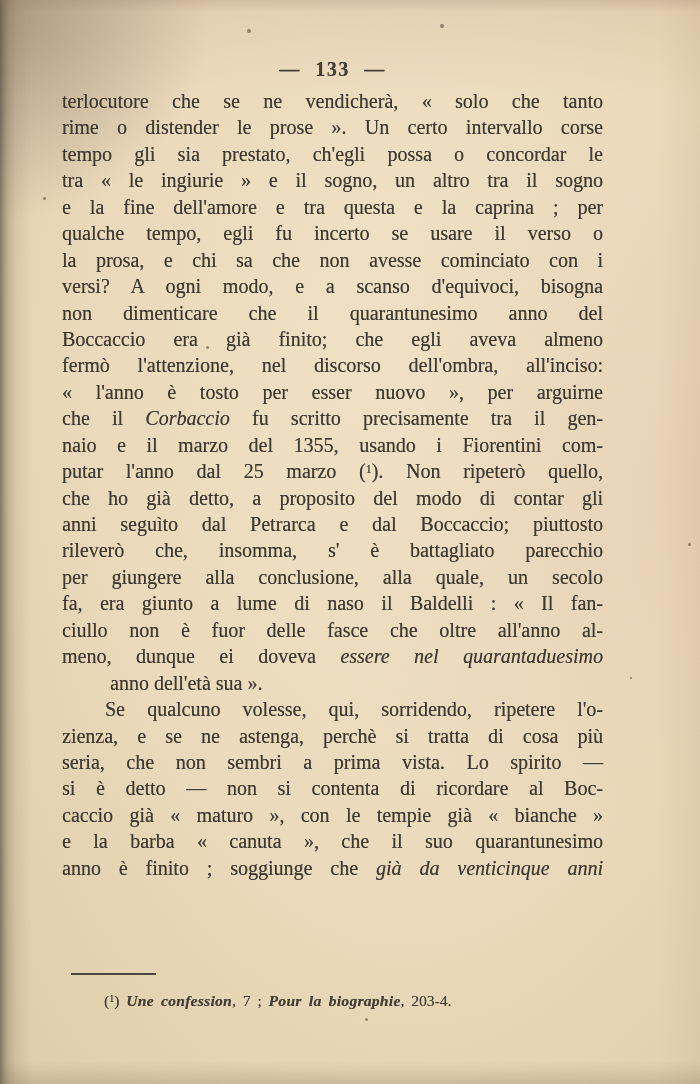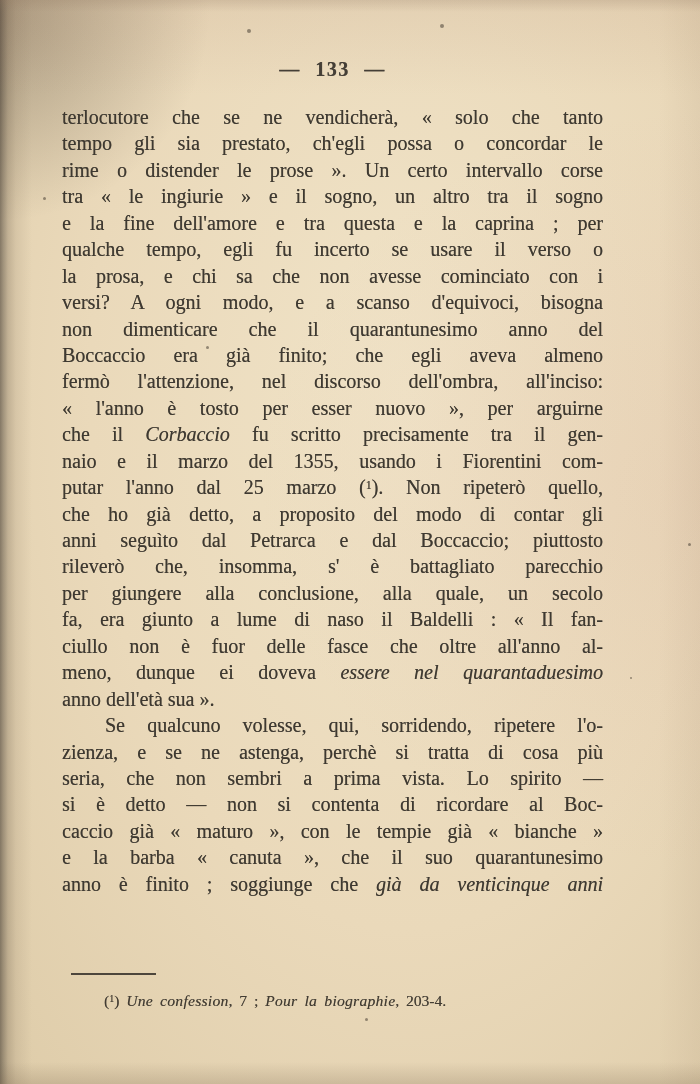--- a/index.html
+++ b/index.html
@@ -39,34 +39,34 @@
     font-size: 20px;
     color: #443e36;
     letter-spacing: 1.5px;
     word-spacing: 8px;
     text-shadow: 0.2px 0.2px 0.6px rgba(64,58,48,0.6);
     font-weight: bold;
   }
 
   .body-text {
     position: absolute;
-    left: 62px; top: 104px; width: 541px;
+    left: 62px; top: 88px; width: 541px;
     font-size: 20px;
     line-height: 26.45px;
     color: #3e3931;
     text-shadow: 0.2px 0.2px 0.6px rgba(62,57,47,0.62);
   }
 
   .line {
     height: 26.45px;
     text-align: justify;
     text-align-last: justify;
     white-space: nowrap; 
   }
-  .line.no-just { text-align-last: left; }
+  .line.no-just { text-align-last: left; margin-left: 48px; }
   .line.indent { text-indent: 43px; }
   .line i { }
   .line sup, .footnote sup {
     font-size: 12px;
     line-height: 0;
     vertical-align: 5px;
   }
 
   .footnote-rule {
     position: absolute;
@@ -78,39 +78,39 @@
 
   .footnote {
     position: absolute;
     left: 104px; top: 990px; width: 480px;
     font-size: 15.5px;
     line-height: 21px;
     color: #423c33;
     text-shadow: 0.2px 0.2px 0.5px rgba(62,57,47,0.6);
     word-spacing: 3px;
   }
-  .footnote i { font-style: italic; font-weight: normal; letter-spacing: 0.3px; }
+  .footnote i { font-style: italic; font-weight: bold; letter-spacing: 0.3px; }
   .footnote sup { font-size: 10px; vertical-align: 4px; }
 
   .speck {
     position: absolute;
     background: rgba(72,63,52,0.55);
     border-radius: 50%;
   }
 </style>
 </head>
 <body>
 
 <div class="page">
   <div class="page-number">— 133 —</div>
 
   <div class="body-text">
       <div class="line"><span>terlocutore che se ne vendicherà, « solo che tanto</span></div>
+      <div class="line"><span>rime o distender le prose ». Un certo intervallo corse</span></div>
       <div class="line"><span>tempo gli sia prestato, ch'egli possa o concordar le</span></div>
-      <div class="line"><span>rime o distender le prose ». Un certo intervallo corse</span></div>
       <div class="line"><span>tra « le ingiurie » e il sogno, un altro tra il sogno</span></div>
       <div class="line"><span>e la fine dell'amore e tra questa e la caprina ; per</span></div>
       <div class="line"><span>qualche tempo, egli fu incerto se usare il verso o</span></div>
       <div class="line"><span>la prosa, e chi sa che non avesse cominciato con i</span></div>
       <div class="line"><span>versi? A ogni modo, e a scanso d'equivoci, bisogna</span></div>
       <div class="line"><span>non dimenticare che il quarantunesimo anno del</span></div>
       <div class="line"><span>Boccaccio era già finito; che egli aveva almeno</span></div>
       <div class="line"><span>fermò l'attenzione, nel discorso dell'ombra, all'inciso:</span></div>
       <div class="line"><span>« l'anno è tosto per esser nuovo », per arguirne</span></div>
       <div class="line"><span>che il </span><i>Corbaccio</i><span> fu scritto precisamente tra il gen-</span></div>

